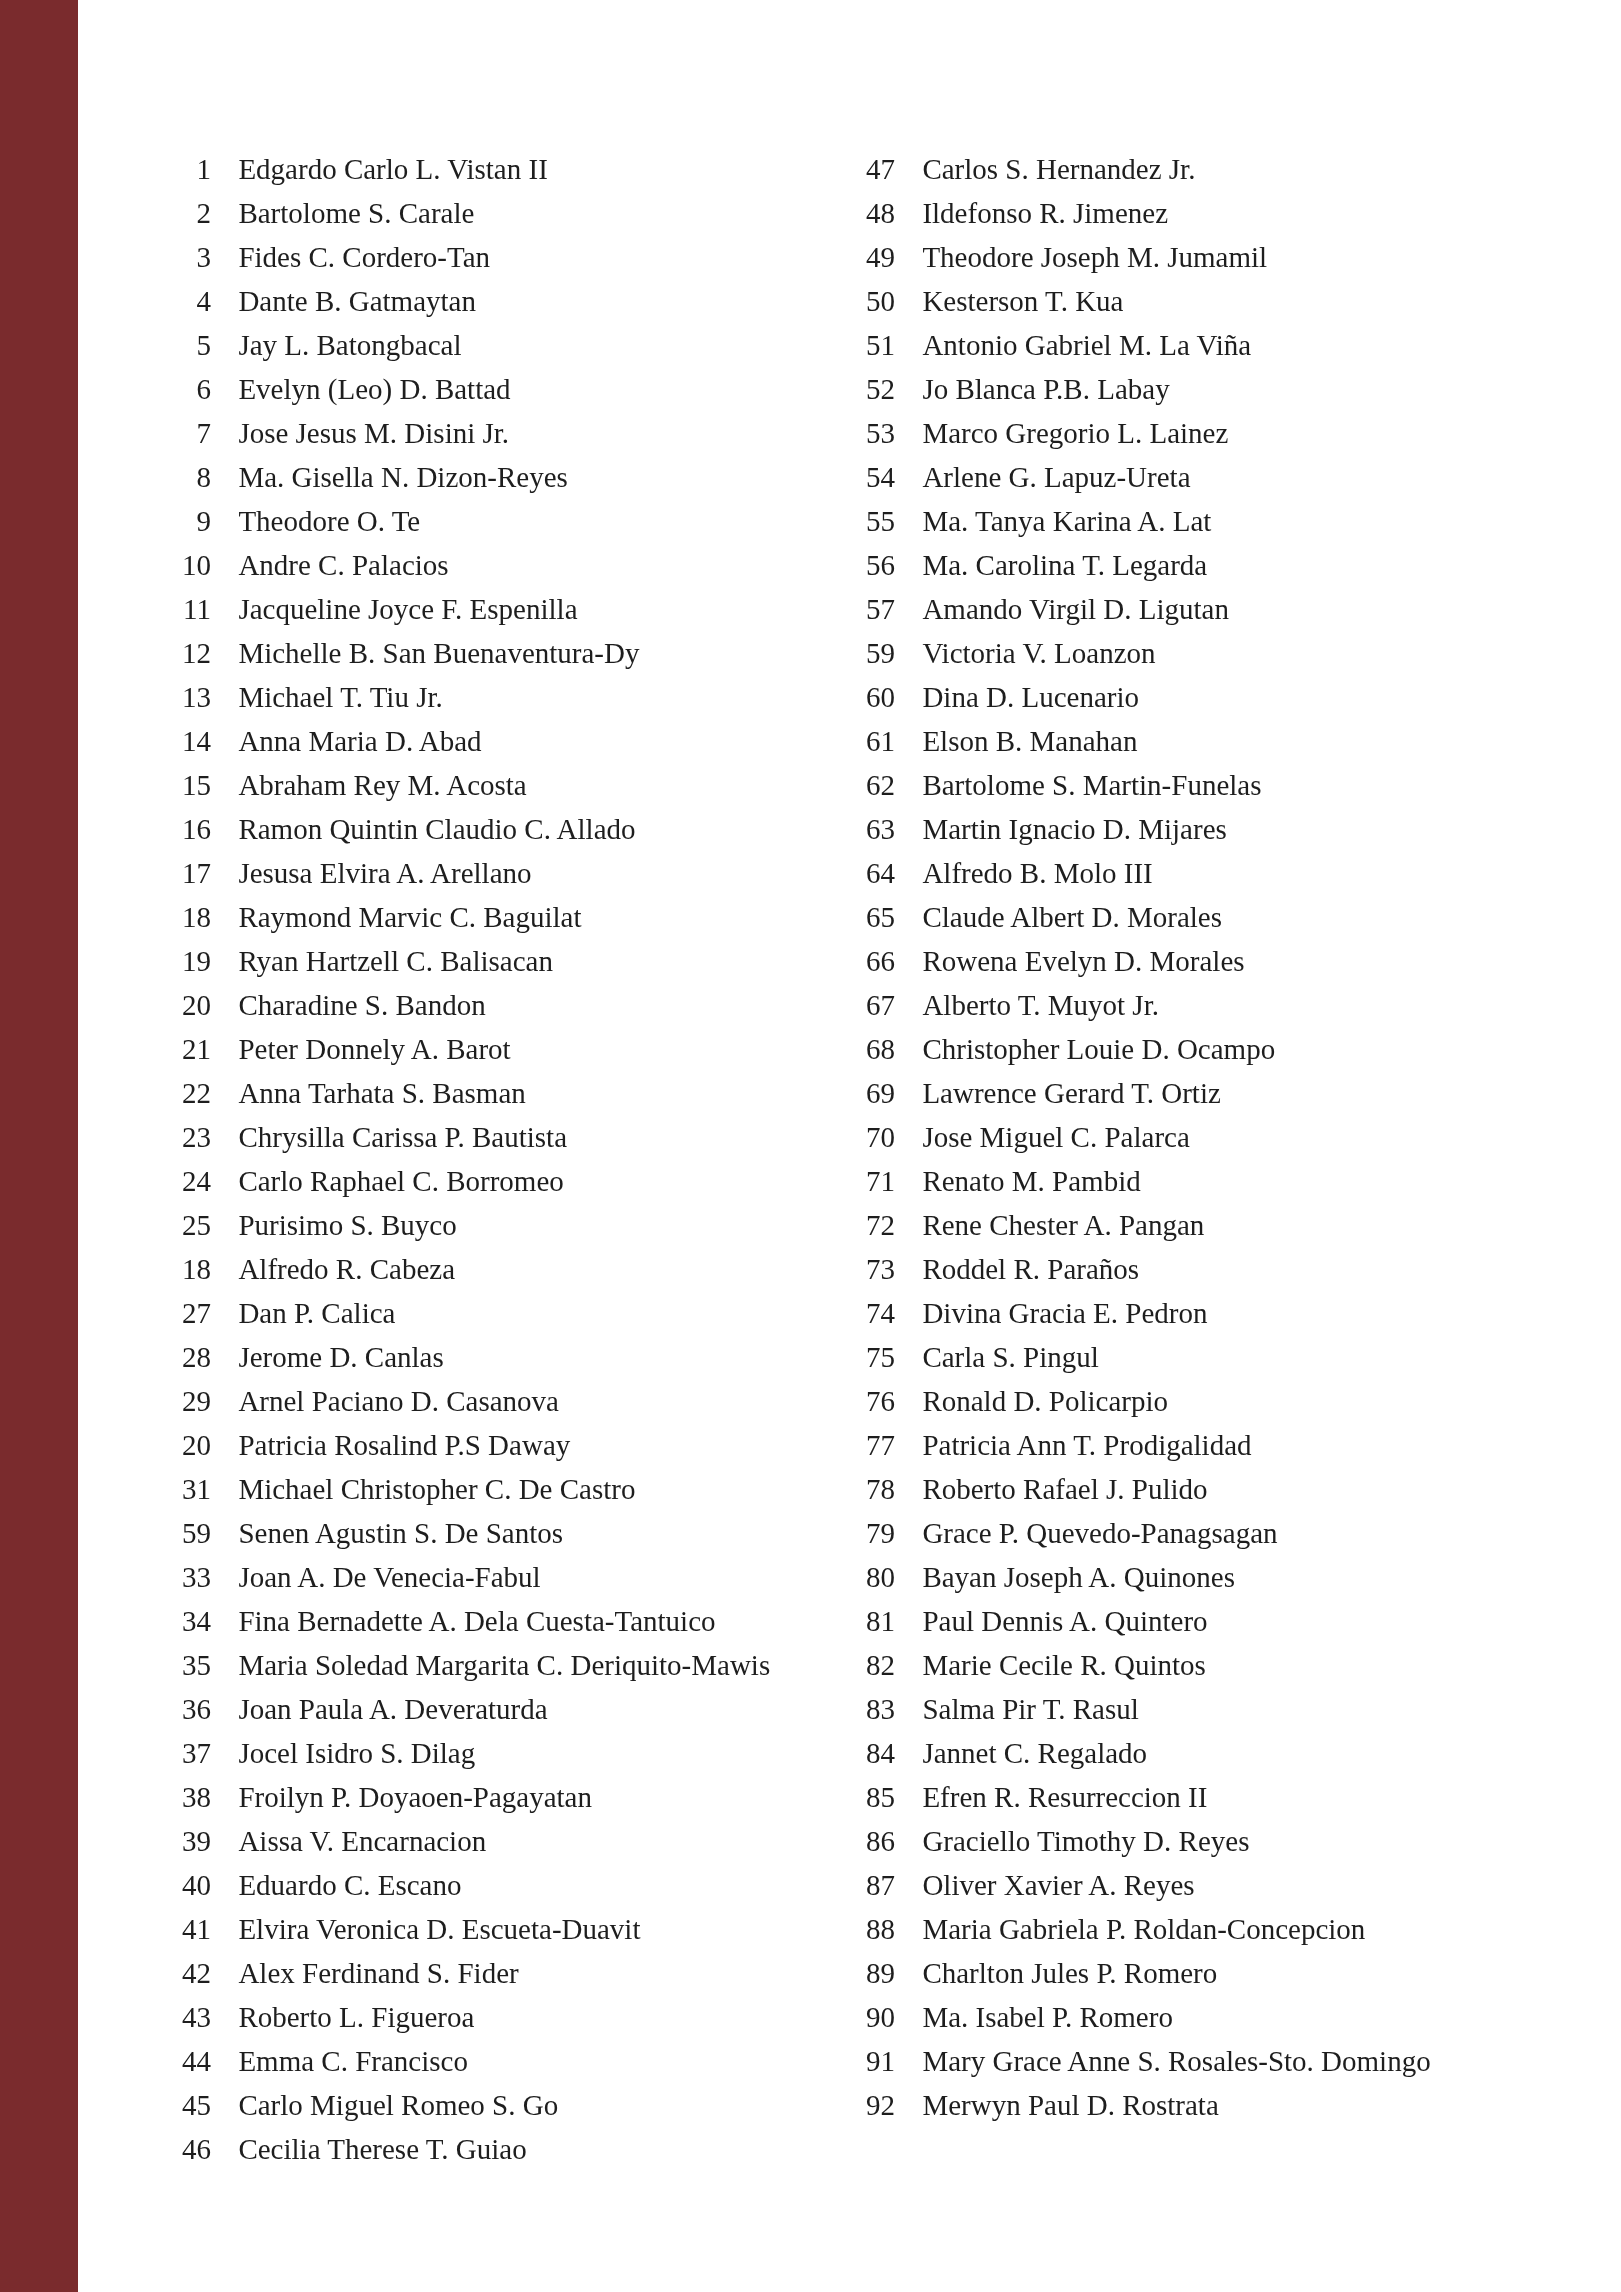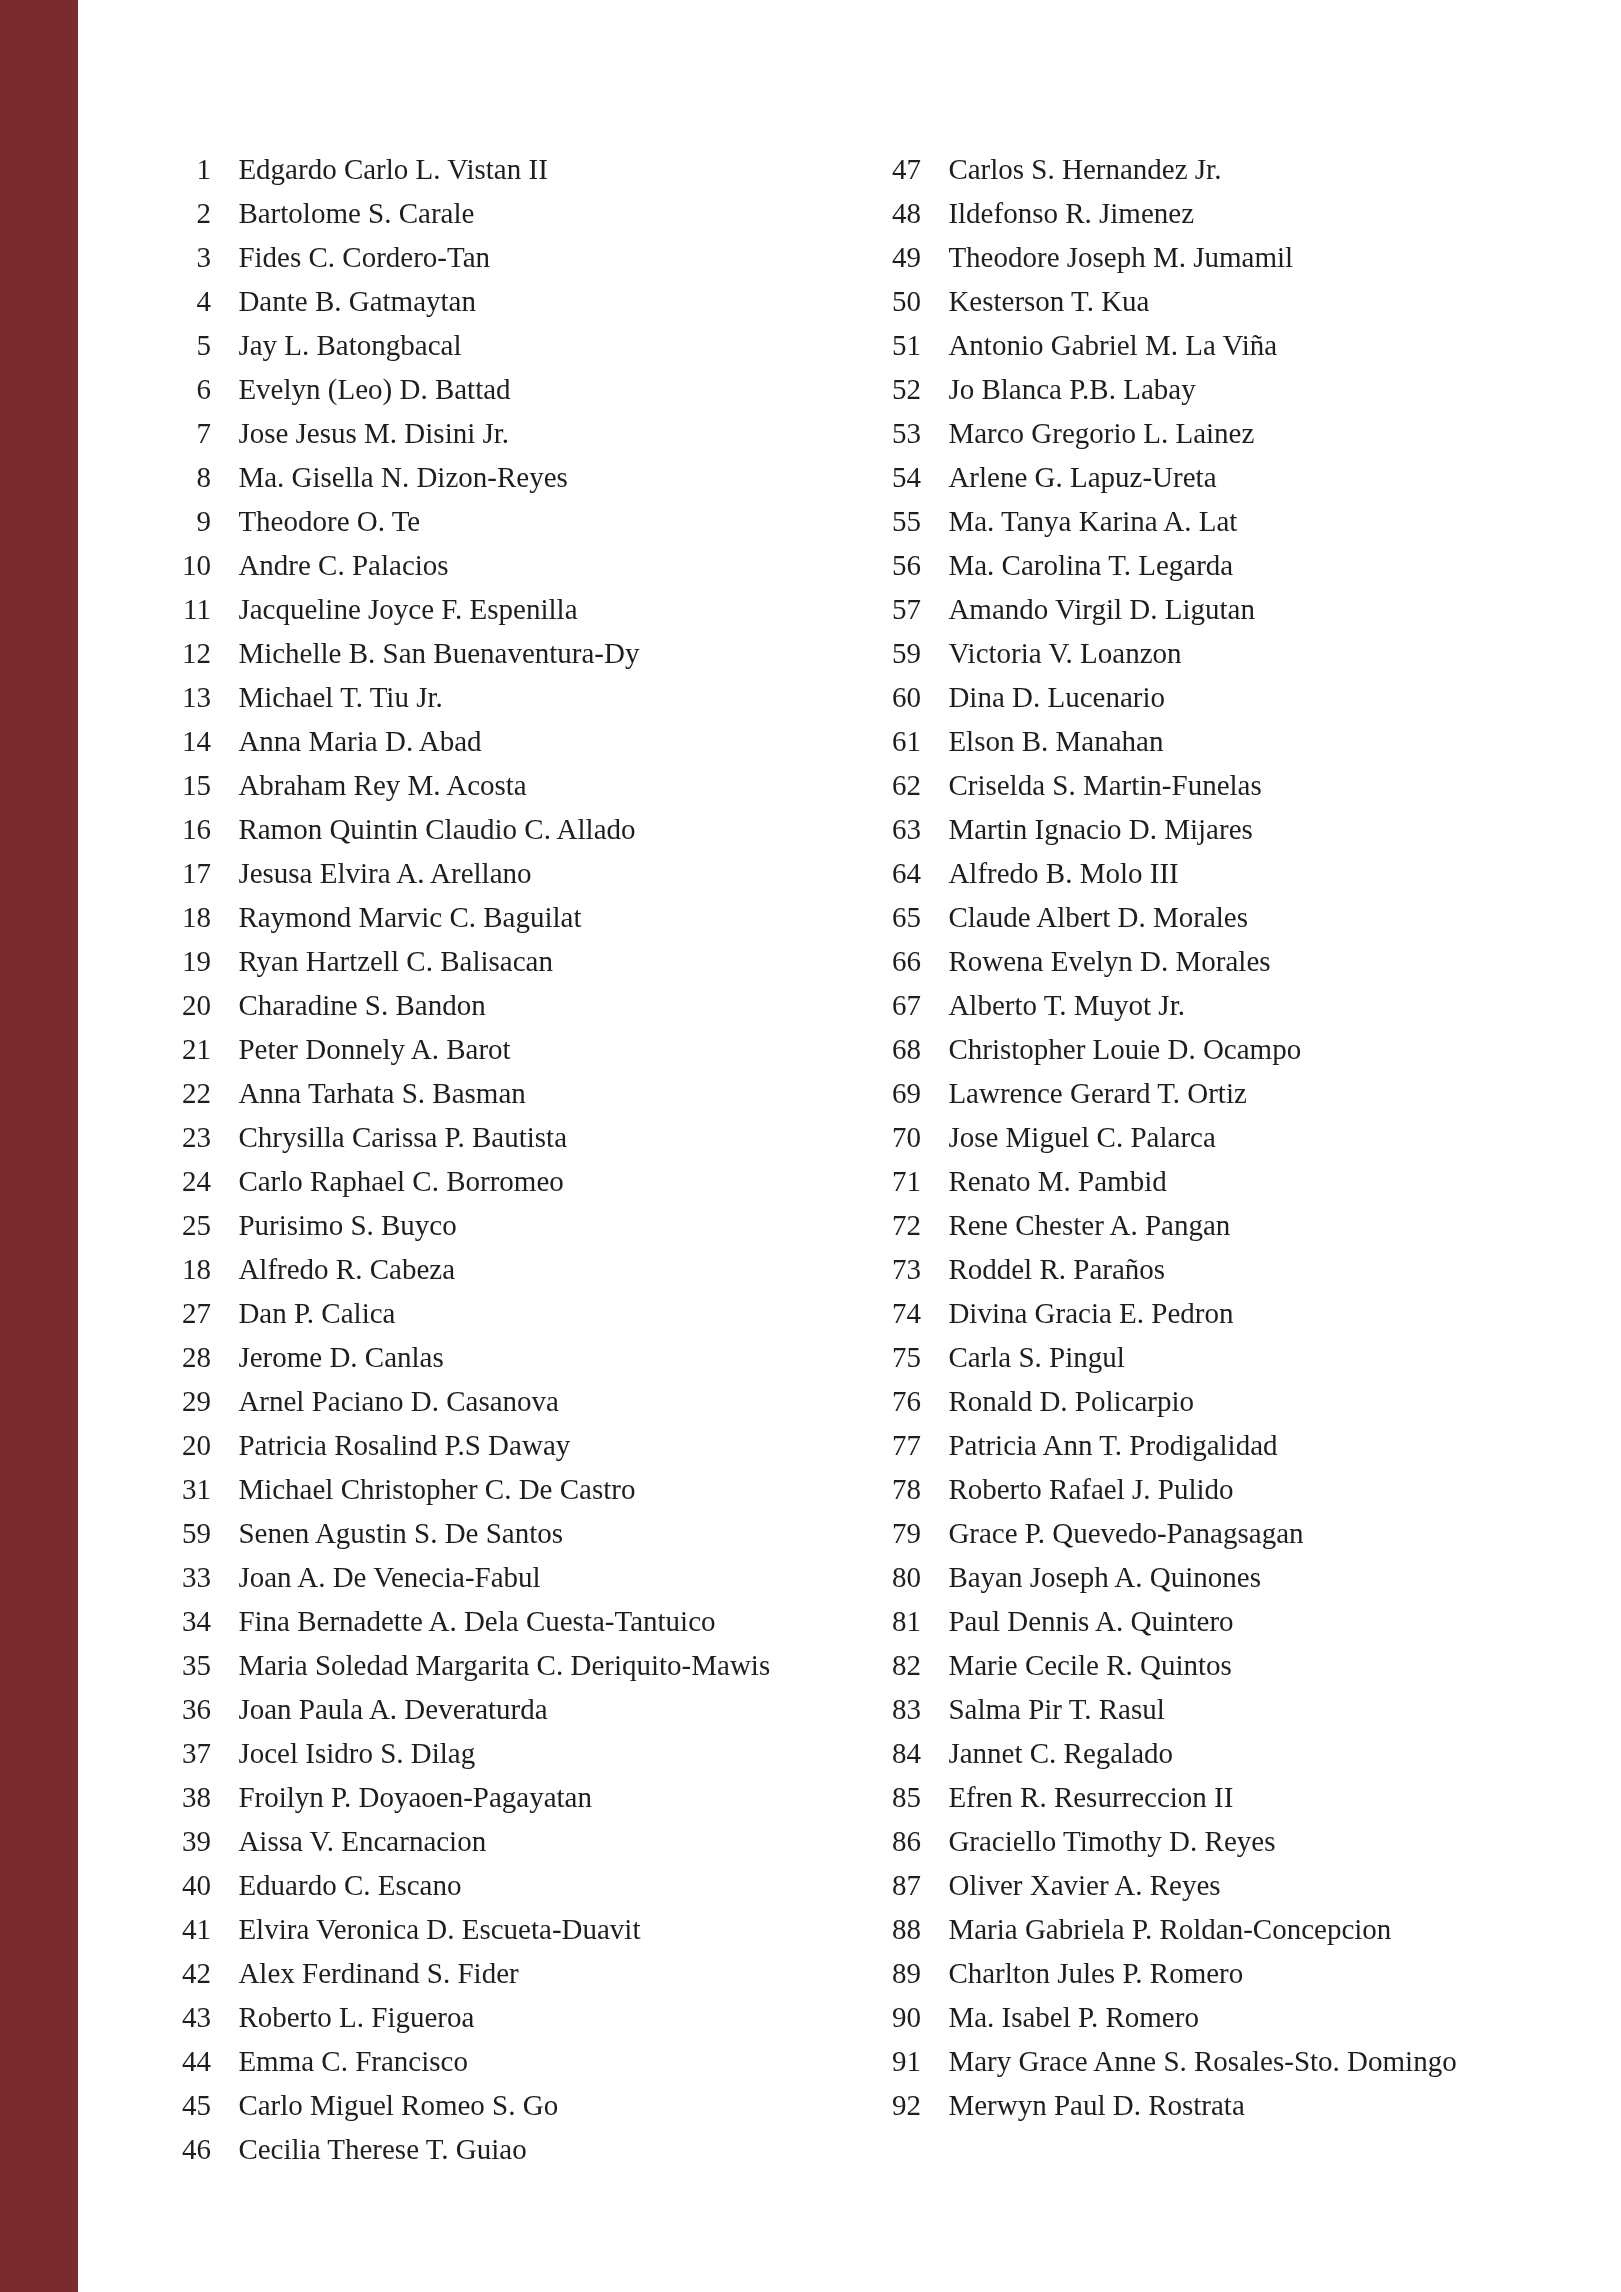--- a/index.html
+++ b/index.html
@@ -20,21 +20,21 @@
     left: 0;
     top: 0;
     width: 78px;
     height: 100%;
   }
   .list-column {
     position: absolute;
     top: 147px;
   }
   .col-left  { left: 137px; width: 686px; }
-  .col-right { left: 847px; width: 774px; }
+  .col-right { left: 821px; width: 774px; }
   .row {
     display: flex;
     align-items: baseline;
     height: 44px;
     line-height: 44px;
     font-size: 29px;
     white-space: nowrap;
   }
   .num {
     width: 74px;
@@ -352,21 +352,21 @@
       <span class="name">Dina D. Lucenario</span>
     </div>
 
     <div class="row">
       <span class="num">61</span>
       <span class="name">Elson B. Manahan</span>
     </div>
 
     <div class="row">
       <span class="num">62</span>
-      <span class="name">Criselda S. Martin-Funelas</span>
+      <span class="name">Bartolome S. Martin-Funelas</span>
     </div>
 
     <div class="row">
       <span class="num">63</span>
       <span class="name">Martin Ignacio D. Mijares</span>
     </div>
 
     <div class="row">
       <span class="num">64</span>
       <span class="name">Alfredo B. Molo III</span>

